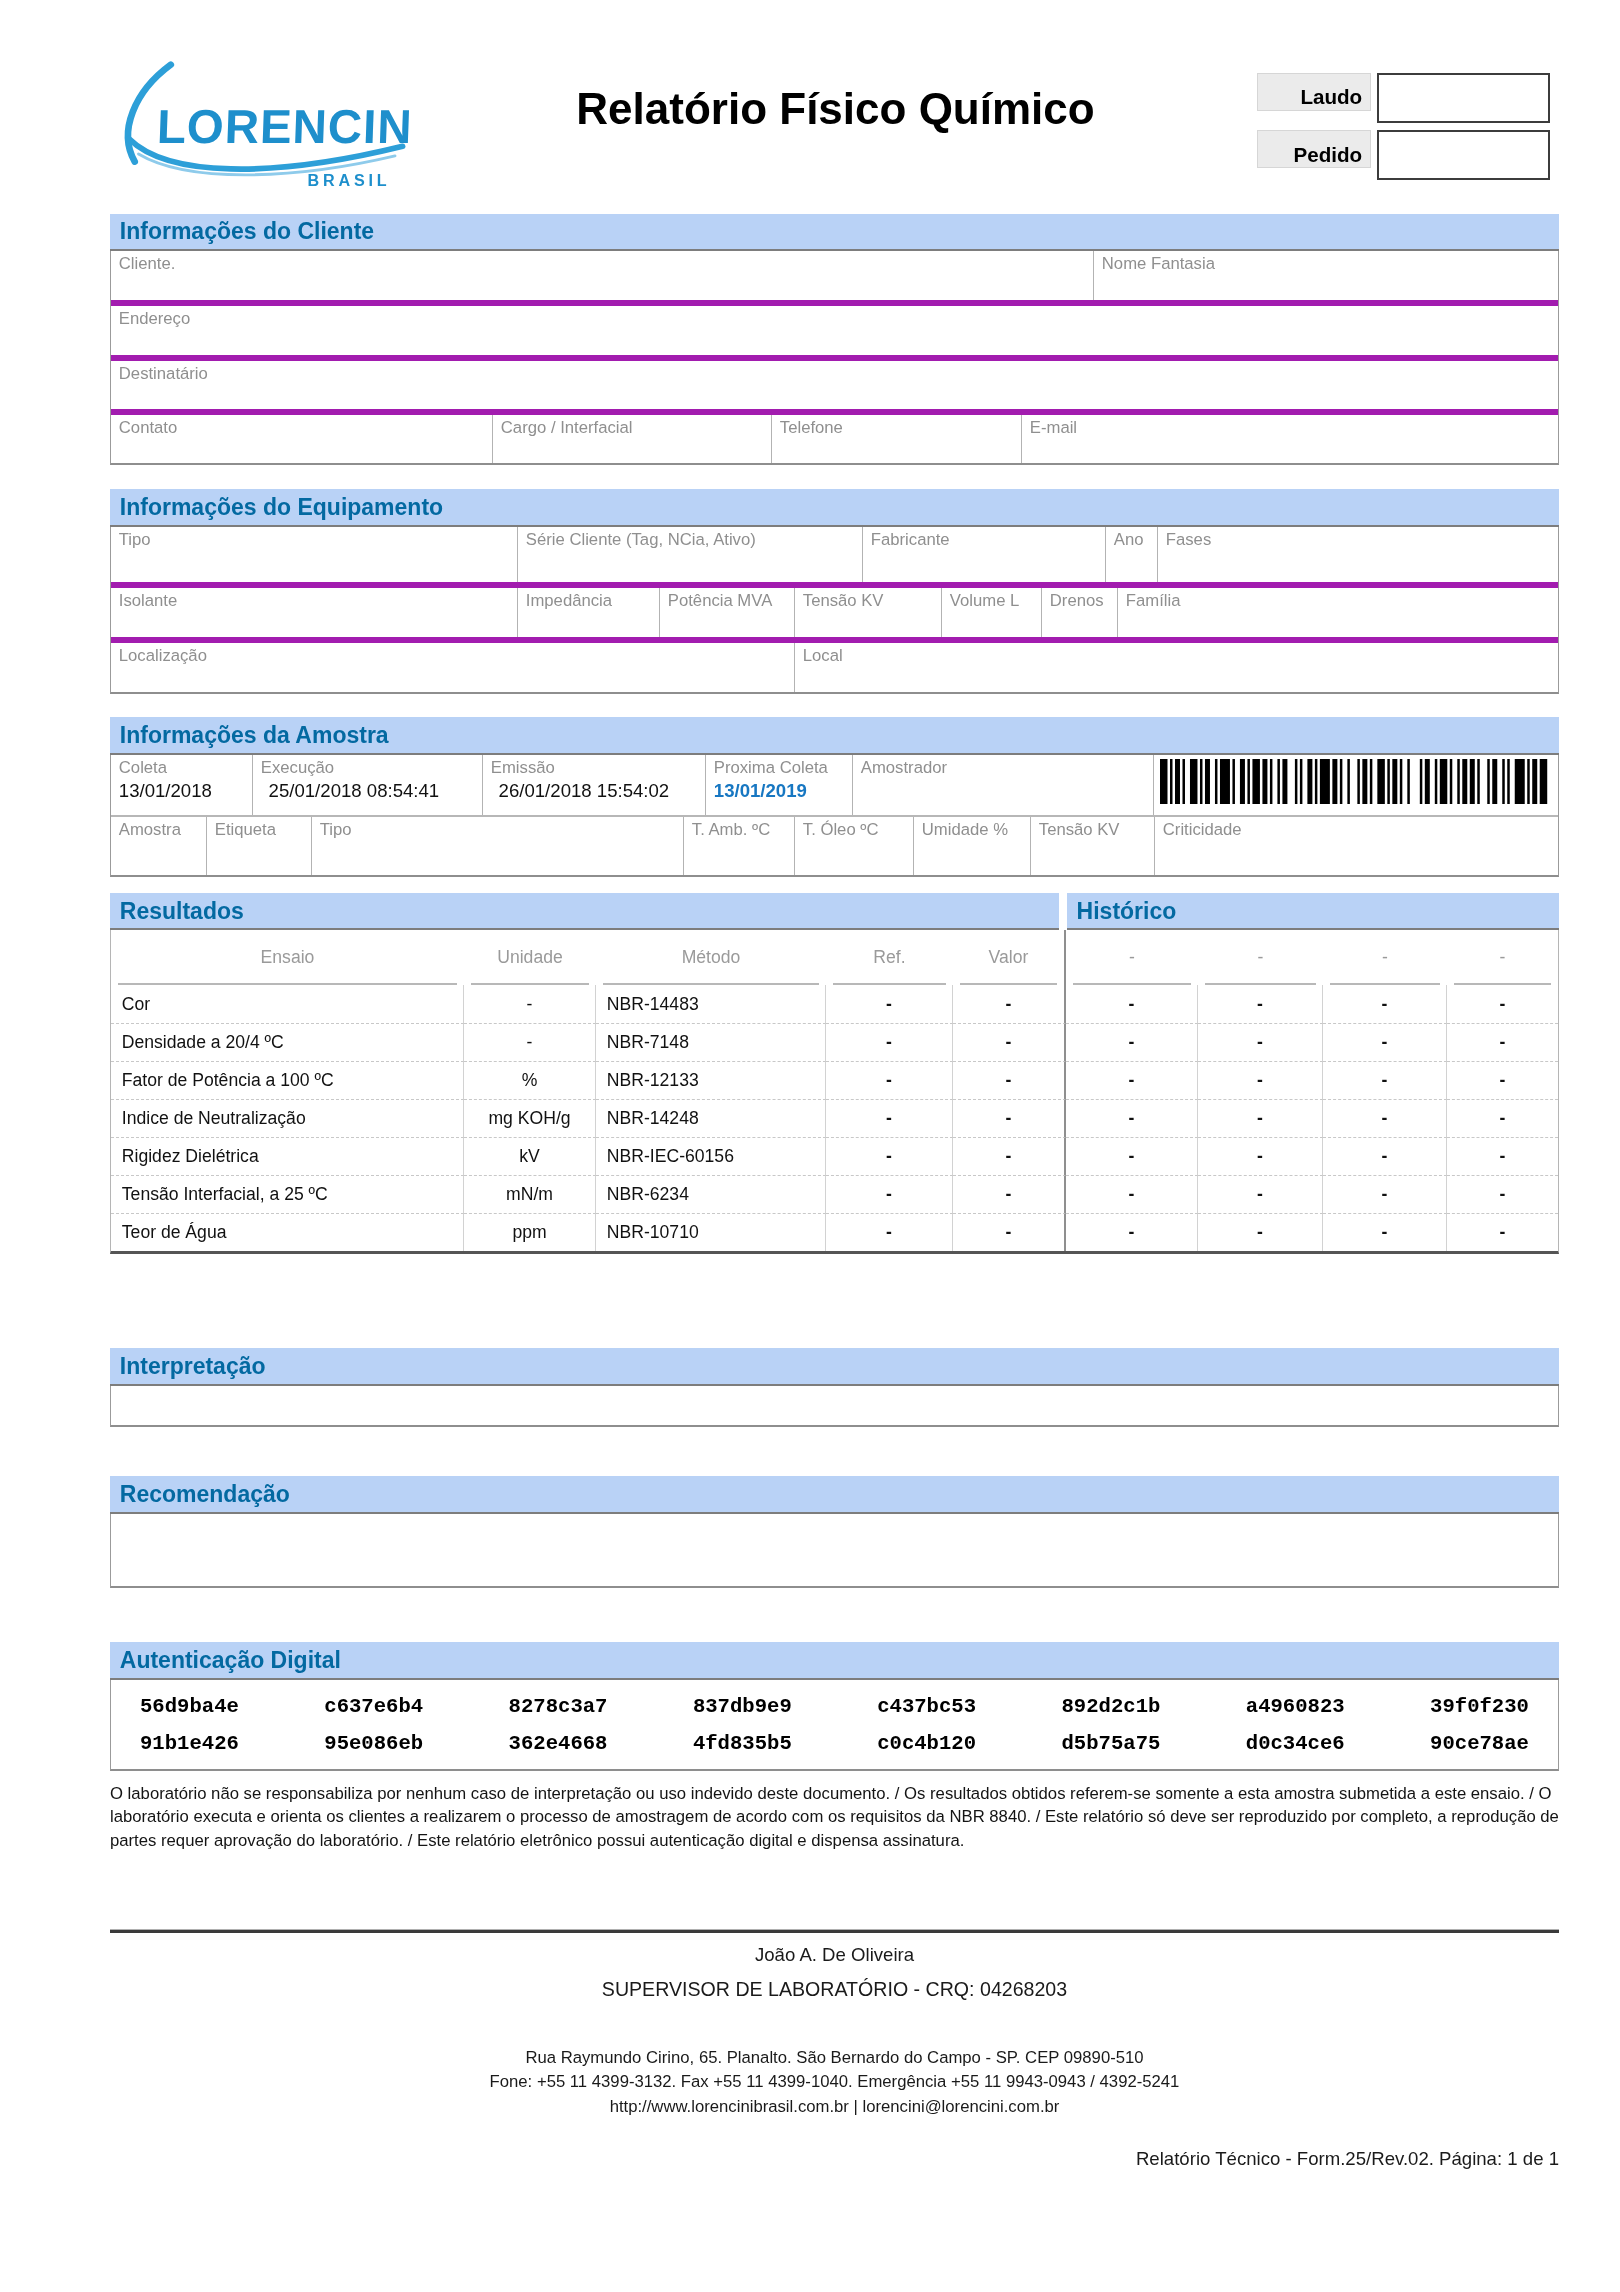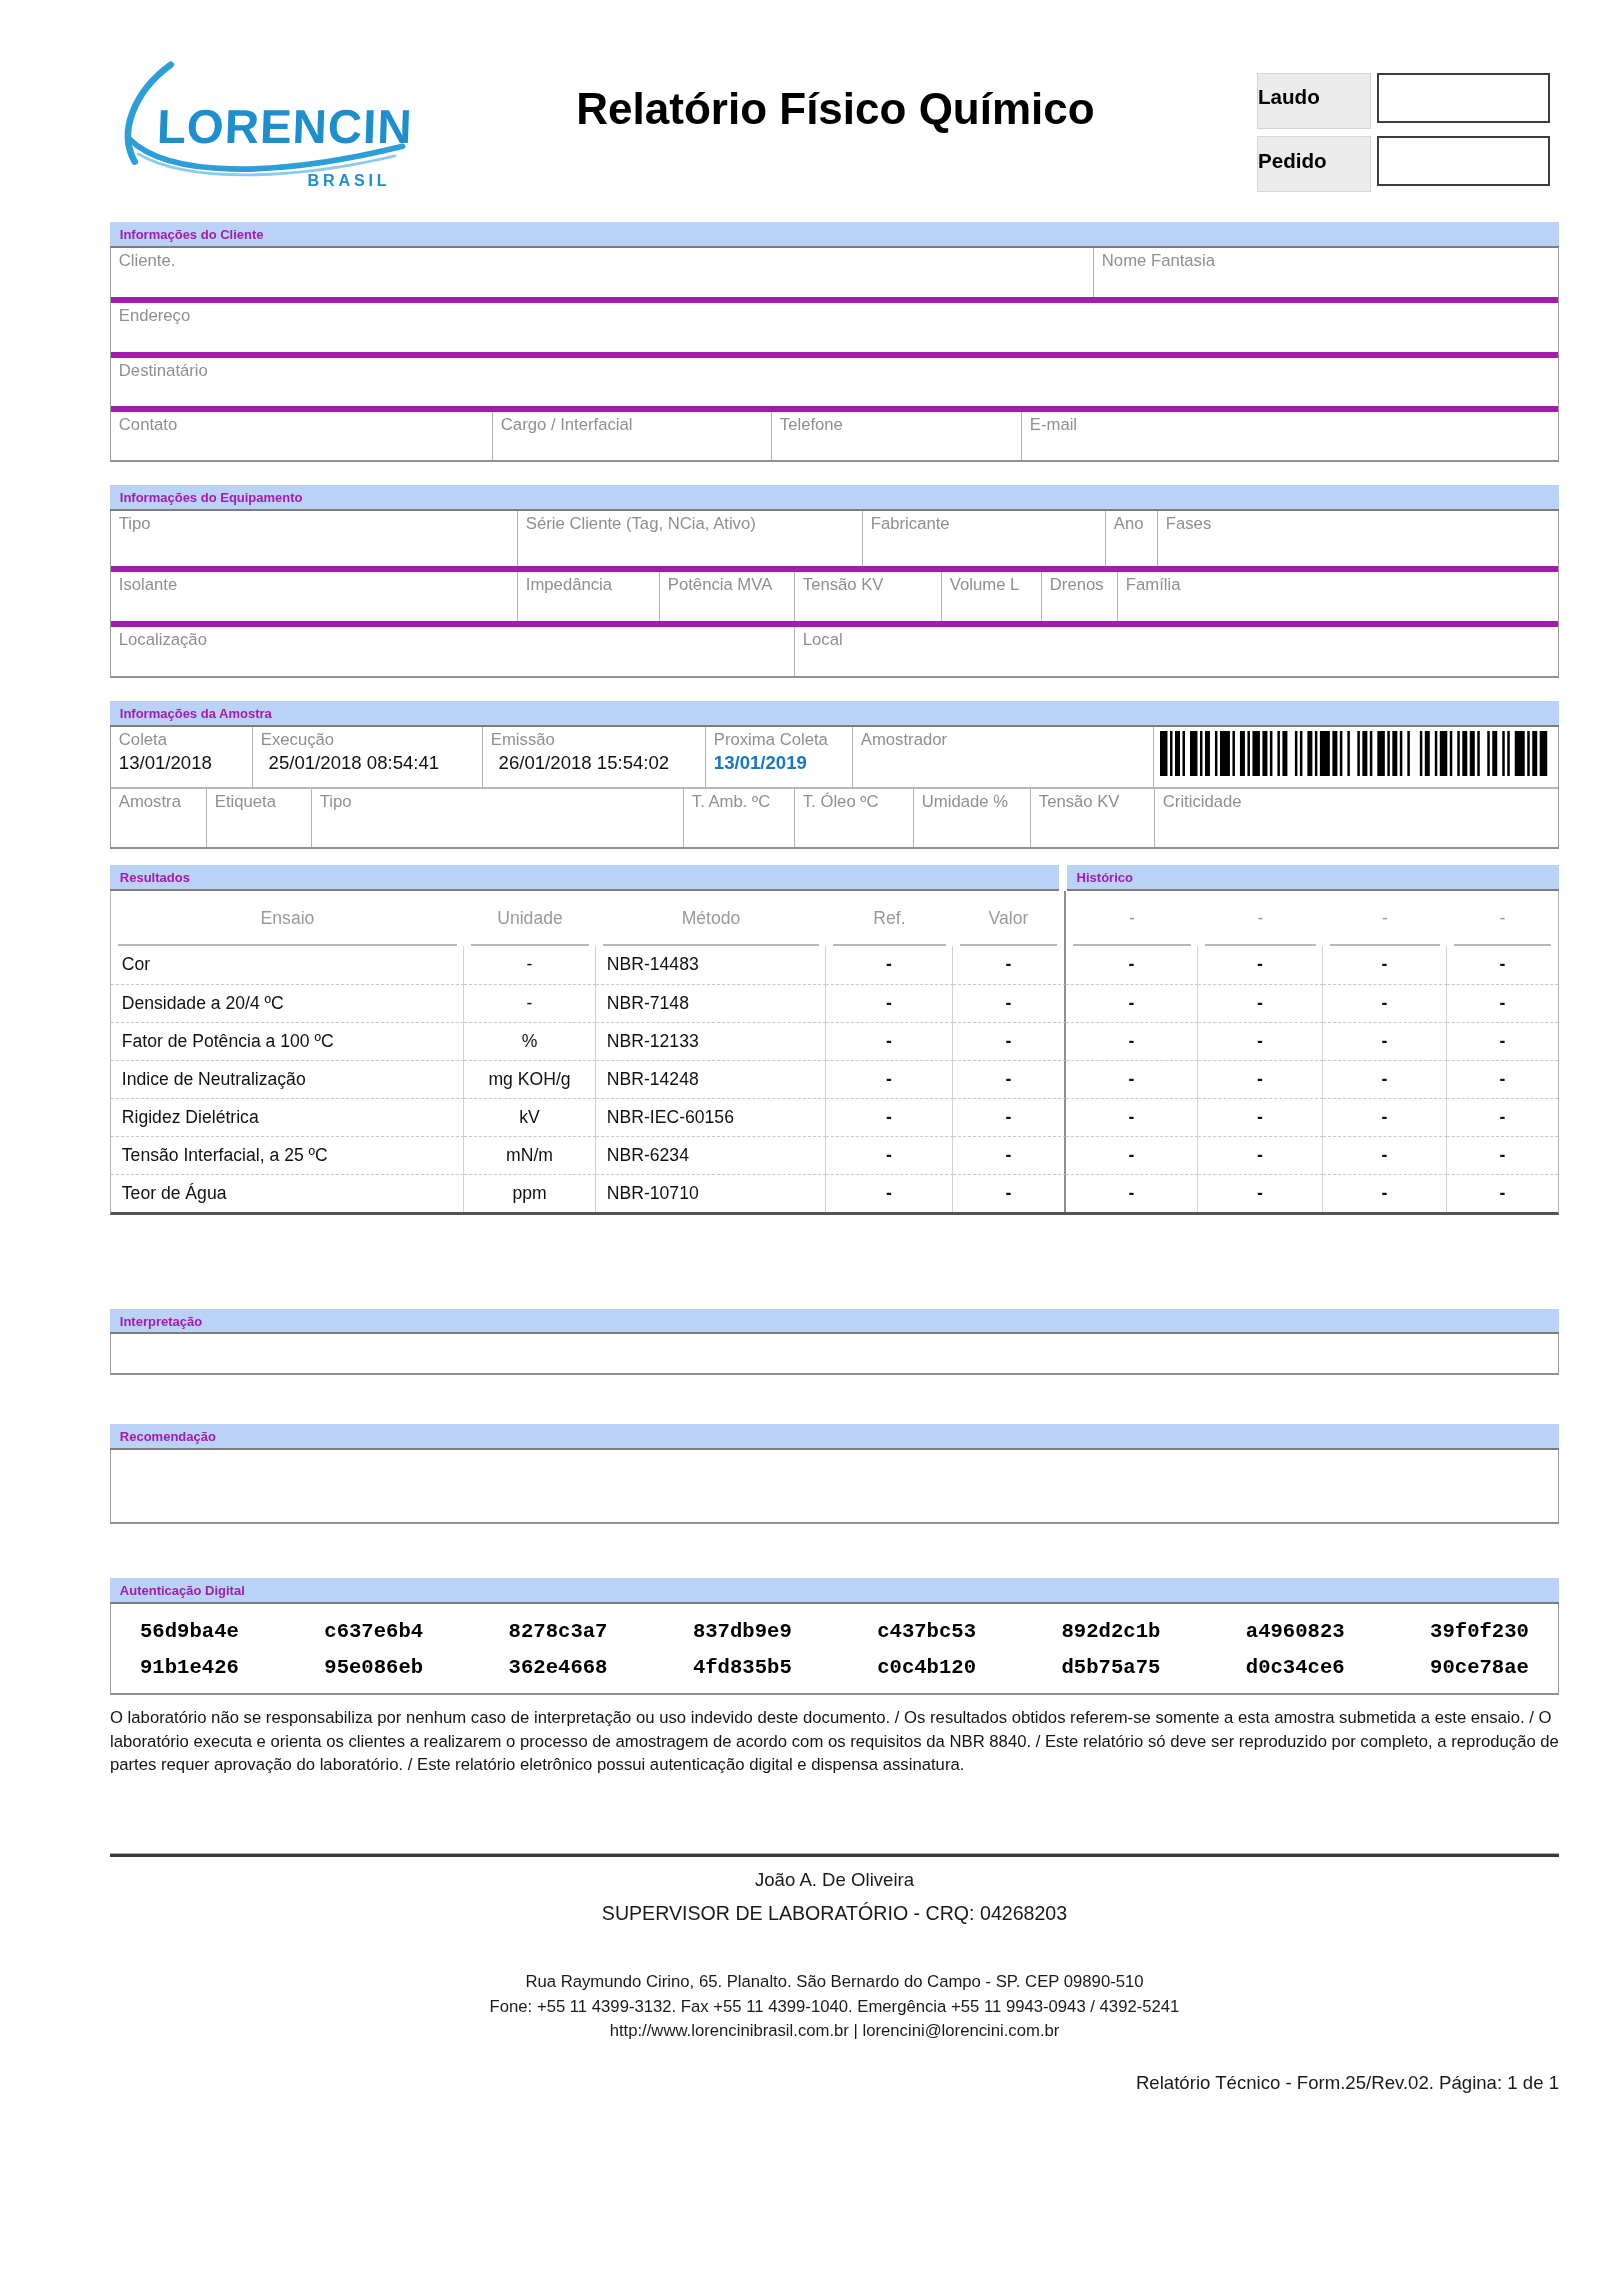--- a/index.html
+++ b/index.html
@@ -9,27 +9,27 @@
     font-family:"Liberation Sans", sans-serif; color:#1a1a1a;
   }
   .page { position:absolute; left:110px; top:0; width:1449px; }
 
   
   .hdr { display:flex; margin-top:57px; align-items:flex-start; }
   .logo-wrap { width:304px; height:135px; flex:0 0 304px; }
   .doc-title { flex:1; text-align:center; font-size:44px; font-weight:bold; margin-top:27.4px; letter-spacing:0px; color:#000; }
   .laudo-col { flex:0 0 302px; margin-top:15.7px; }
   .lp-row { display:flex; margin-bottom:7.8px; }
-  .lp-label { width:114px; height:56px; background:#ebebeb; border:1px solid #d6d6d6;
-    font-weight:bold; font-size:20.6px; padding:11.8px 7.8px 0 0; color:#000; }
+  .lp-label { width:114px; height:38px; background:#ebebeb; border:1px solid #d6d6d6;
+    font-weight:bold; font-size:20.6px; text-align:right; padding:11.8px 7.8px 0 0; color:#000; }
   .lp-input { width:173px; height:50px; background:#fff; border:2px solid #3c3c3c; margin-left:5.9px; }
 
   
-  .bar { background:#b9d2f6; border-bottom:2.9px solid #7d7d7d; font-weight:bold; font-size:13px;
-         padding:4.9px 9.8px 3.9px 9.8px; color:#a21caf; }
+  .bar { background:#b9d2f6; border-bottom:2.9px solid #7d7d7d; font-weight:bold; font-size:23px;
+         padding:4.9px 9.8px 3.9px 9.8px; color:#0369a1; }
   .box { border-left:1px solid #9b9b9b; border-right:1px solid #9b9b9b; border-bottom:2.9px solid #8e8e8e; background:#fff; }
   .frow { display:flex; border-top:6px solid #a21caf; }
   .frow:first-child { border-top:none; }
   .cell { border-right:1px solid #b3b3b3; padding:2.9px 7.8px; overflow:hidden; }
   .cell:last-child { border-right:none; }
   .flabel { color:#8f8f8f; font-size:16.7px; display:block; }
   .fvalue { font-size:18.6px; color:#111; display:block; margin-top:2px; }
   .v-blue { color:#1777c2; font-weight:bold; }
 
   

